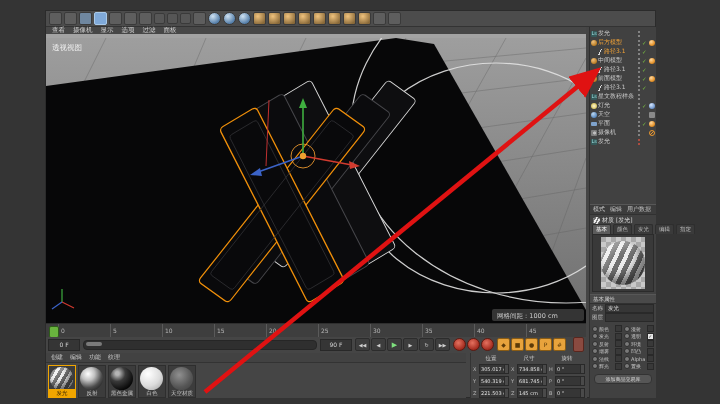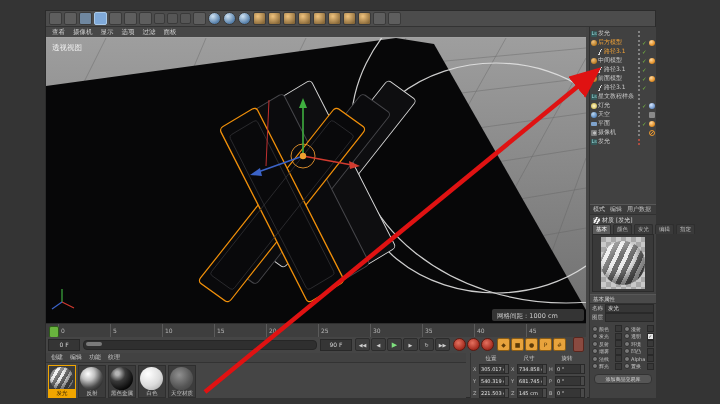--- a/index.html
+++ b/index.html
@@ -13,21 +13,21 @@
            border-bottom:1px solid #333;display:flex;align-items:center;gap:2px;padding:0 3px;box-sizing:border-box;}
   .tb-icon{width:11px;height:11px;border-radius:2px;background:#5e5e5e;border:1px solid #3a3a3a;flex:none;}
   .tb-icon[data-style="sel"]{background:#6f87a0;}
   .tb-icon[data-style="active"]{background:#7fa9d9;border-color:#a9c9e8;}
   .tb-icon[data-style="render"]{background:radial-gradient(circle at 35% 30%,#cfe2f2,#537da8 72%);border-radius:50%;}
   .tb-icon[data-style="obj"]{background:radial-gradient(circle at 35% 30%,#efc27d,#8a6a3a 80%);}
   .tb-icon[data-style="axis"]{width:9px;height:9px;background:#565656;}
 
   
   .vp-menu{position:absolute;left:0;top:16px;width:540px;height:11px;background:#474747;display:flex;gap:8px;
-           align-items:center;padding-left:6px;font-size:6.5px;color:#cfcfcf;box-sizing:border-box;border-bottom:1px solid #a3a3a3;}
+           align-items:center;padding-left:6px;font-size:6.5px;color:#cfcfcf;box-sizing:border-box;border-bottom:4px solid #a3a3a3;}
   .vp-menu .mi{cursor:default;}
 
   
   .viewport{position:absolute;left:0;top:27px;width:540px;height:285px;background:#7f7f7f;}
 
   
   .timeline{position:absolute;left:0;top:312px;width:540px;height:14px;background:#3e3e3e;border-top:1px solid #2e2e2e;}
   .ticks{display:flex;height:100%;padding-left:12px;}
   .tick{width:52px;font-size:6px;color:#b5b5b5;border-left:1px solid #5a5a5a;padding:3px 0 0 2px;box-sizing:border-box;flex:none;}
   .playhead{position:absolute;left:3px;top:2px;width:8px;height:10px;background:#69b33e;border:1px solid #2f5c1a;border-radius:2px;}

